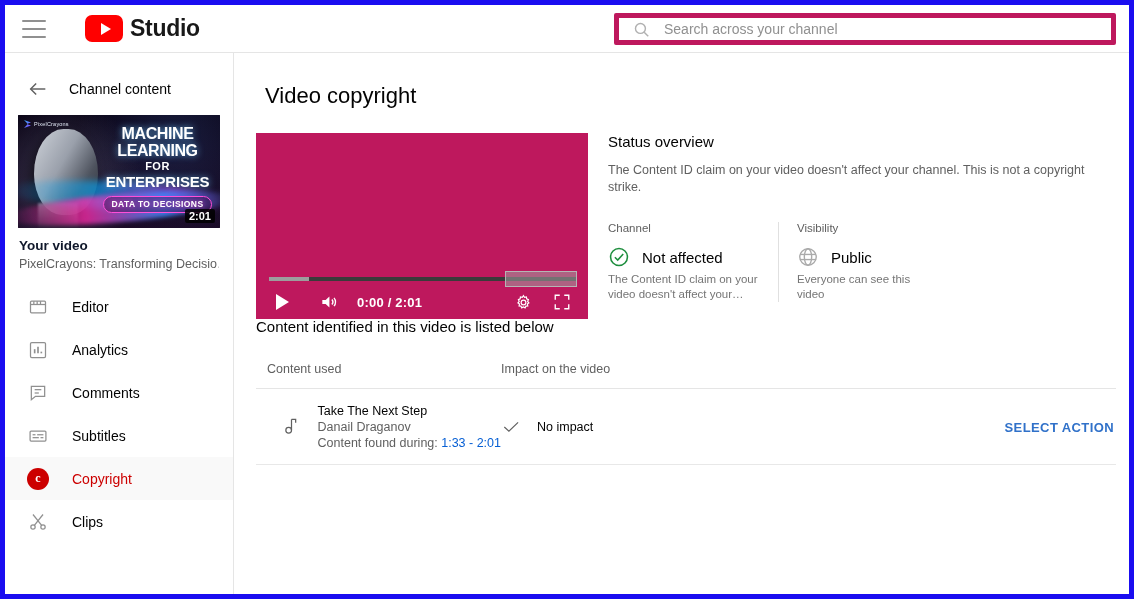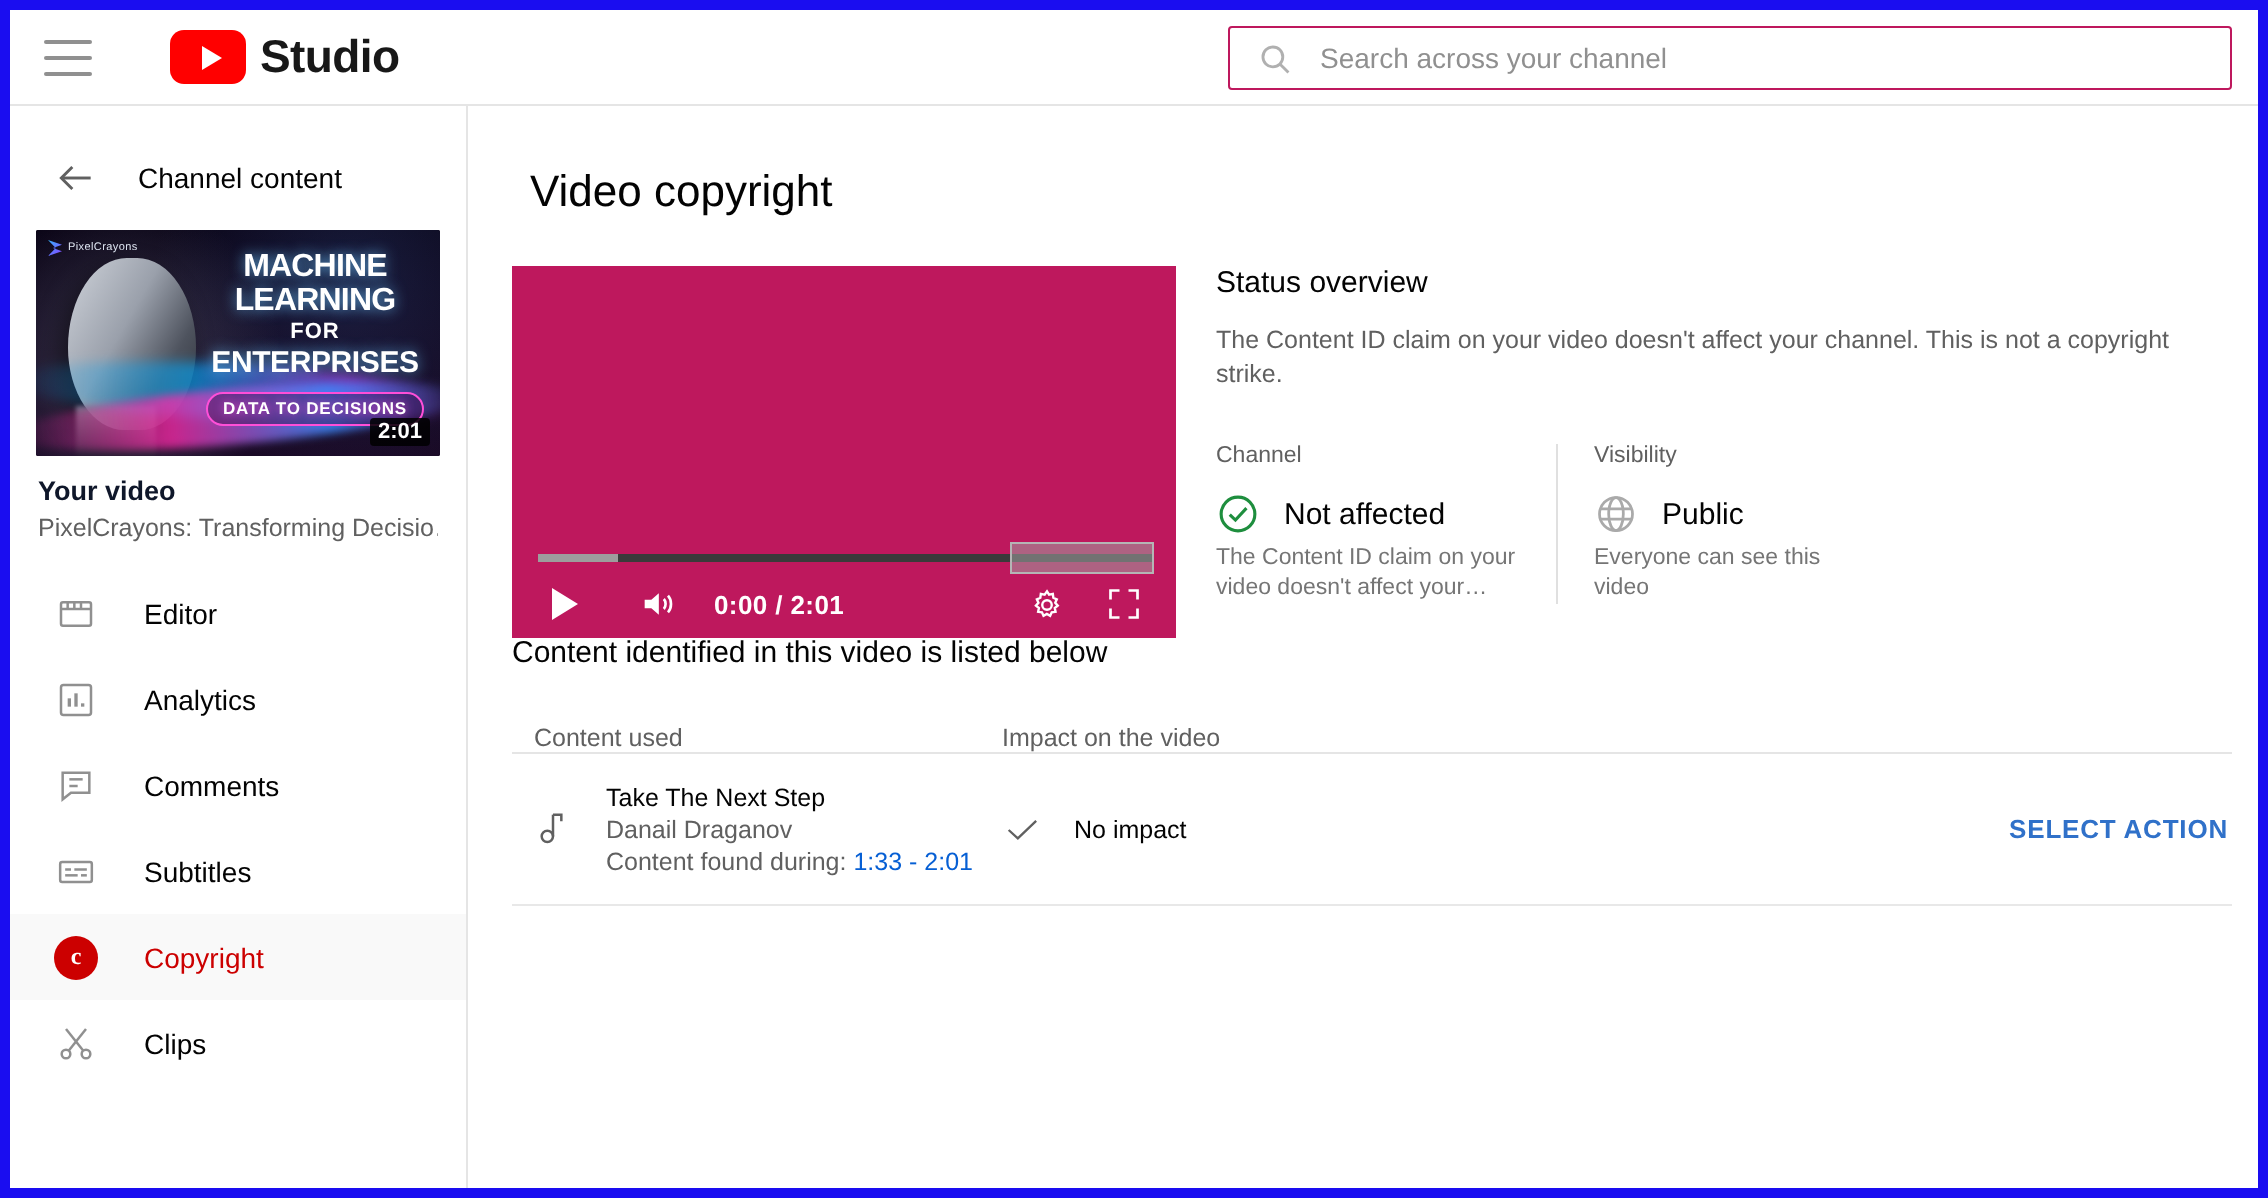--- a/index.html
+++ b/index.html
@@ -54,21 +54,21 @@
   .brand-text {
     font-size: 23px; font-weight: bold; color: #181818;
     letter-spacing: -0.3px; font-family: "Liberation Sans", sans-serif;
   }
   .searchwrap {
     position: absolute; left: 609px; top: 8px;
     width: 502px; height: 32px;
   }
   .searchbox {
     width: 100%; height: 100%;
-    border: 1px solid #be185d; border-radius: 2px;
+    border: 5px solid #be185d; border-radius: 2px;
     display: flex; align-items: center; background: #fff;
   }
   .search-icon { margin-left: 14px; margin-right: 14px; display: flex; }
   .search-input {
     border: none; outline: none; background: transparent;
     font-size: 14px; color: #606060; width: 430px;
     font-family: "Liberation Sans", sans-serif;
   }
   .search-input::placeholder { color: #909090; }
 
@@ -228,26 +228,27 @@
   .scard-value { display: flex; align-items: center; margin-bottom: 4px; }
   .scard-value .sv-icon { width: 22px; height: 22px; margin-right: 12px; flex: none; }
   .scard-value .sv-text { font-size: 15px; color: #030303; }
   .scard-note { font-size: 11.5px; color: #757575; line-height: 15px; }
 
   .table-section { position: absolute; left: 22px; top: 265px; width: 860px; }
   .table-heading { font-size: 15px; color: #030303; margin-bottom: 27px; }
   .thead {
     display: flex; align-items: center;
     border-bottom: 1px solid #e5e5e5;
+    padding-bottom: 12px;
   }
   .th { font-size: 12.5px; color: #606060; }
   .th.content-used { width: 245px; padding-left: 11px; }
   .th.impact { flex: 1; }
   .trow { display: flex; align-items: center; min-height: 76px; border-bottom: 1px solid #e8e8e8; }
-  .cell-content { width: 245px; display: flex; align-items: center; padding-left: 11px; }
+  .cell-content { width: 245px; display: flex; align-items: center; padding-left: 11px; justify-content: flex-end; }
   .music-icon { width: 22px; height: 24px; margin-right: 14px; flex: none; }
   .ct-title { font-size: 12.5px; color: #030303; line-height: 16px; }
   .ct-artist { font-size: 12.5px; color: #606060; line-height: 16px; }
   .ct-found { font-size: 12.5px; color: #606060; line-height: 16px; }
   .ct-found .tstamp { color: #065fd4; cursor: pointer; }
   .cell-impact { flex: 1; display: flex; align-items: center; }
   .check-icon { width: 20px; height: 20px; margin-right: 16px; flex: none; }
   .impact-text { font-size: 12.5px; color: #030303; }
   .cell-action { width: 190px; text-align: right; padding-right: 2px; }
   .select-action {

